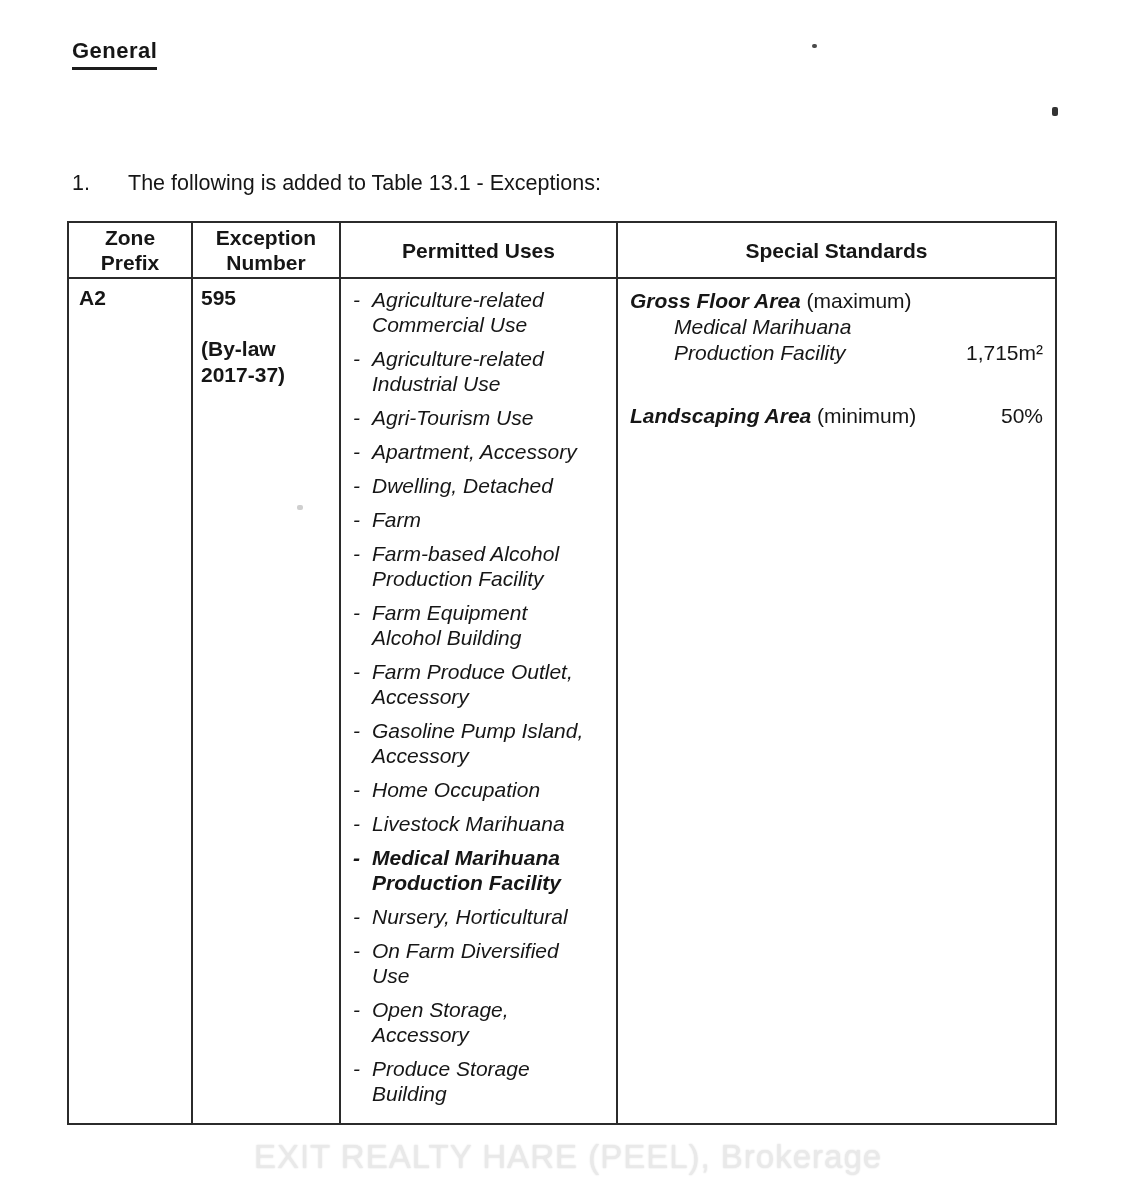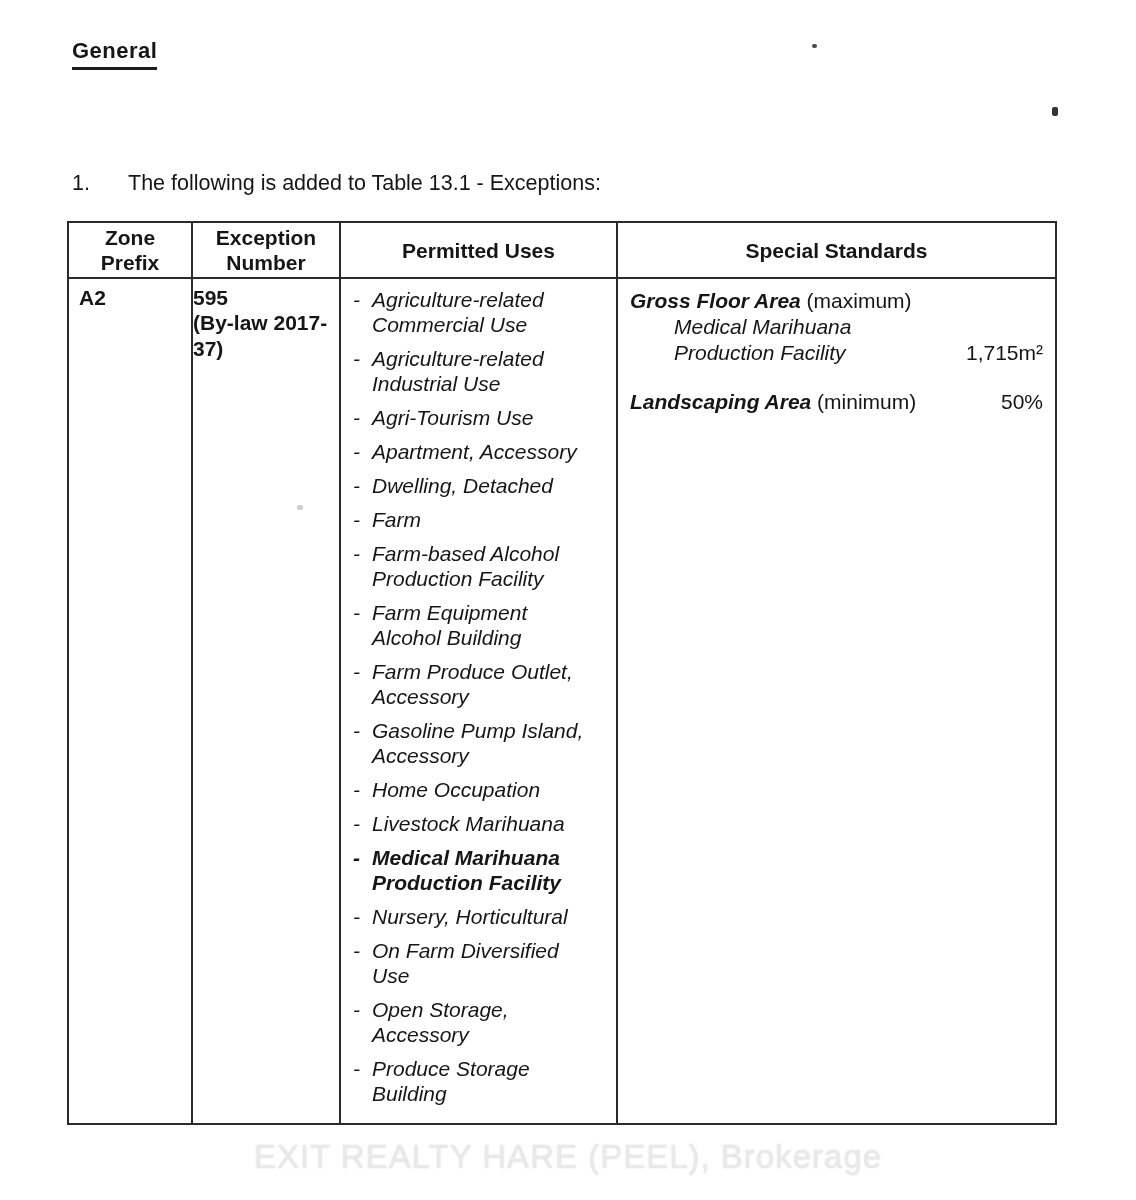--- a/index.html
+++ b/index.html
@@ -76,24 +76,25 @@
     text-align: center;
     vertical-align: middle;
     padding: 2px 6px;
   }
   td.cell-zone {
     padding: 7px 10px;
     font-weight: bold;
     margin-left: 38px;
   }
   td.cell-exception {
-    padding: 7px 0;
+    padding: 7px 8px;
     font-weight: bold;
   }
   .bylaw-note {
+    margin-top: 26px;
     line-height: 26px;
   }
   td.cell-uses {
     padding: 8px 8px 8px 12px;
   }
   .use-item {
     display: flex;
     font-style: italic;
     line-height: 25px;
     margin-bottom: 9px;
@@ -125,21 +126,21 @@
   .std-sub-name {
     font-style: italic;
     width: 220px;
     margin-left: 44px;
     line-height: 26px;
   }
   .std-value {
     line-height: 26px;
   }
   .std-block-2 {
-    margin-top: 23px;
+    margin-top: 37px;
     display: flex;
     justify-content: space-between;
     align-items: baseline;
   }
   
   .watermark {
     position: absolute;
     left: 0;
     top: 1138px;
     width: 1136px;

